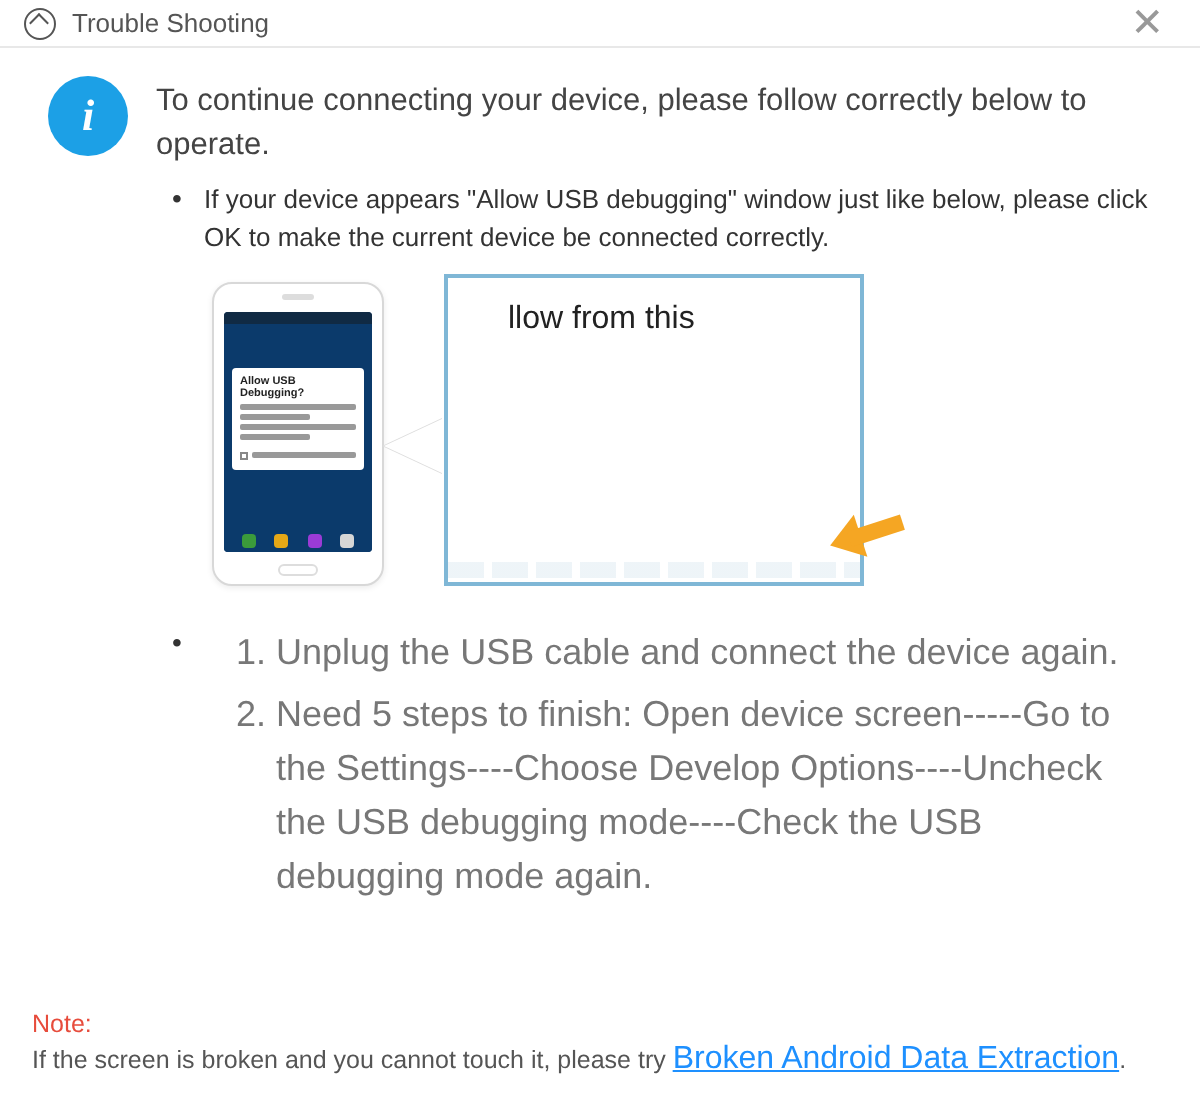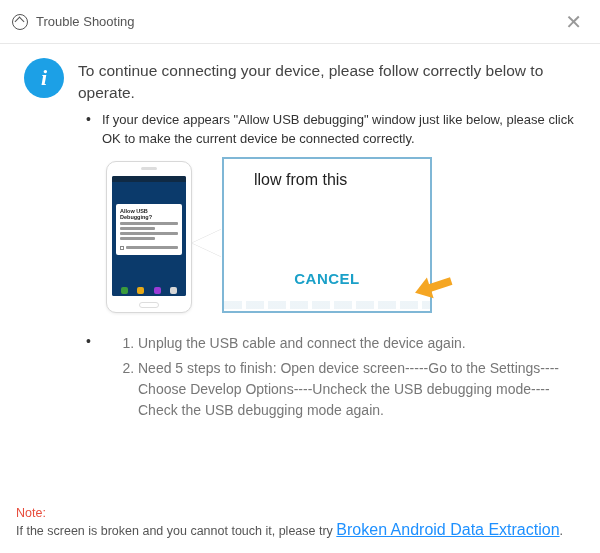--- a/index.html
+++ b/index.html
@@ -6,21 +6,21 @@
   body {
     width: 600px;
     height: 553px;
     font-family: Arial, sans-serif;
     background: #fff;
     color: #333;
     position: relative;
     overflow: hidden;
   }
   .titlebar {
-    height: 44px;
+    height: 24px;
     display: flex;
     align-items: center;
     padding: 0 12px;
     border-bottom: 1px solid #e8e8e8;
   }
   .titlebar .app-icon {
     width: 16px; height: 16px;
     border: 1.5px solid #555;
     border-radius: 50%;
     position: relative;
@@ -214,21 +214,21 @@
     border-top:11px solid transparent;
     border-bottom:11px solid transparent;
     border-right:16px solid #f5a623;
   }
   ol.steps {
     list-style: decimal;
     padding-left: 36px;
     margin-top: 6px;
   }
   ol.steps li {
-    font-size: 14px;
+    font-size: 18px;
     color: #777;
     line-height: 1.5;
     margin-bottom: 4px;
   }
   .footer {
     position: absolute;
     left: 16px; bottom: 14px; right: 16px;
   }
   .note-label {
     color: #e74c3c;
@@ -288,21 +288,20 @@
                 </div>
             </div>
             <div class="homebtn"></div>
           </div>
           <div class="connector"></div>
           <div class="zoom">
             <div class="zoom-inner">
               <div class="allow">llow from this</div>
             </div>
             <div class="zoom-btnrow">
-              <div class="zoom-cancel">CANCEL</div>
             </div>
             <div class="zoom-bottomhint"></div>
           </div>
           <div class="arrow">
             <div class="head"></div>
               <div class="shaft"></div>
           </div>
         </div>
       </li>
 

